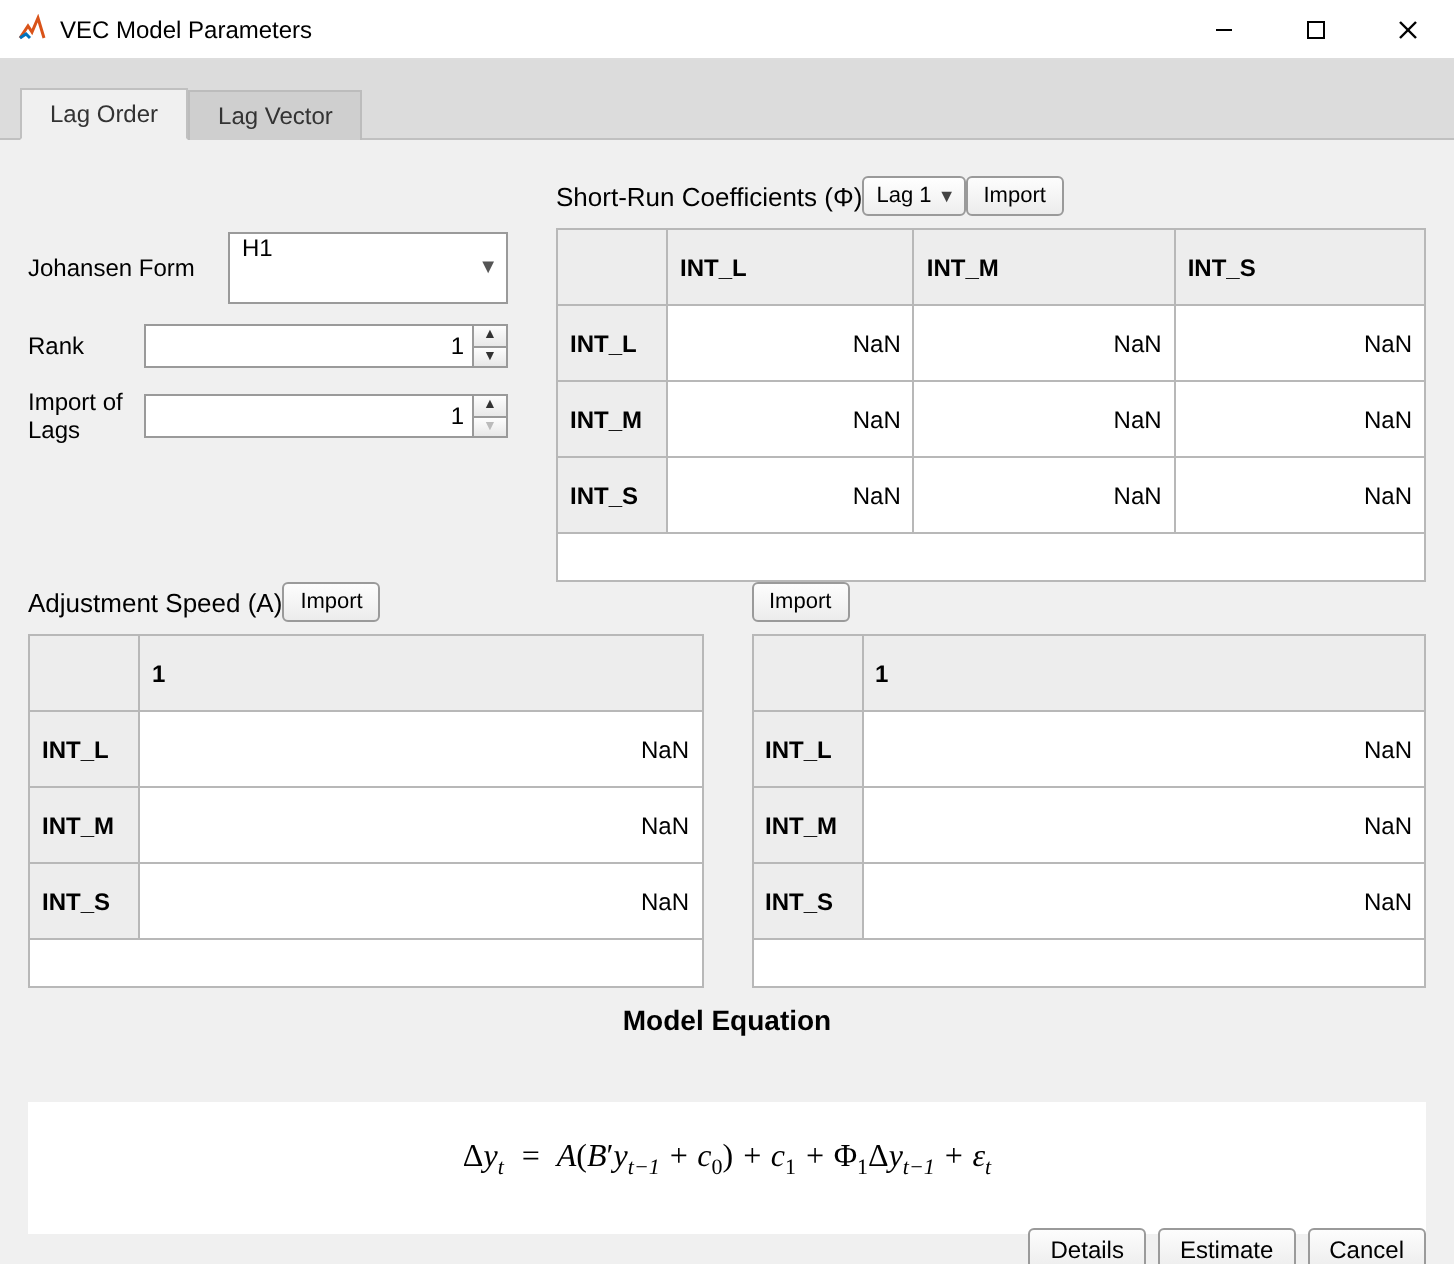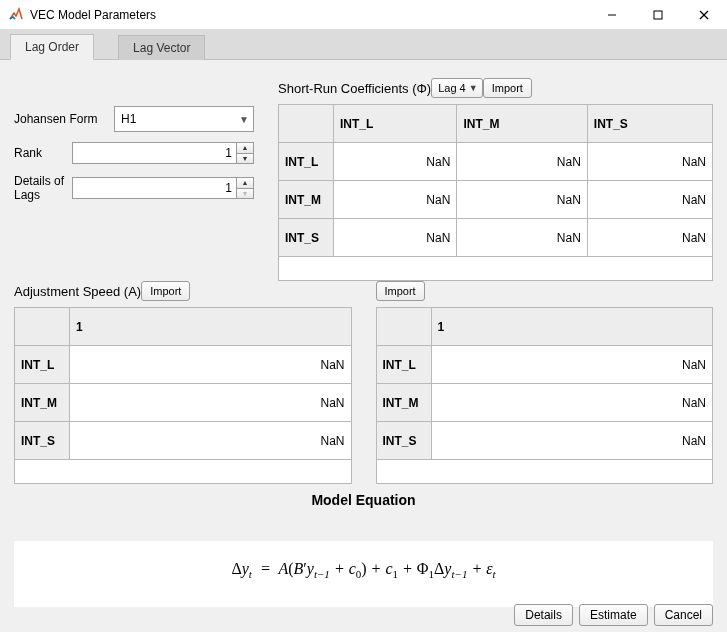--- a/index.html
+++ b/index.html
@@ -28,27 +28,26 @@
   }
   .titlebar .title { flex: 0 0 auto; font-size:12px; }
   .titlebar .spacer { flex: 1 1 auto; }
   .titlebar .winbtn {
     width: 46px; height: 30px;
     display:flex; align-items:center; justify-content:center;
     font-size: 14px;
   }
   
   .tabstrip {
-    height: 30px;
+    height: 40px;
     background: #dcdcdc;
     display:flex;
     align-items:flex-end;
     padding-left: 10px;
     border-bottom: 1px solid #c0c0c0;
-    gap: 24px;
   }
   .tab {
     padding: 5px 14px 5px 14px;
     font-size: 12px;
     color: #333;
     border: 1px solid transparent;
     border-bottom: none;
     position: relative;
     top: 1px;
     cursor: pointer;
@@ -79,25 +78,25 @@
     padding-top: 28px;
   }
   .formrow {
     display:flex;
     align-items:center;
     margin-bottom: 10px;
   }
   .formrow label { width: 100px; font-size:12px; }
   .dropdown {
     flex:1;
-    height: 26px;
+    height: 36px;
     border:1px solid #9a9a9a;
     background:#fff;
     display:flex;
-    align-items:center;
+    align-items:flex-start;
     padding: 0 6px;
     font-size:12px;
     position:relative;
     cursor:pointer;
   }
   .dropdown .dd-arrow {
     position:absolute; right:4px; top:50%; transform:translateY(-50%);
     font-size:10px; color:#555;
   }
   .spinner {
@@ -273,36 +272,36 @@
         <label>Rank</label>
         <div class="spinner">
           <input type="text" value="1" style="">
           <div class="spinbtns">
             <div class="spinbtn">▲</div>
             <div class="spinbtn">▼</div>
           </div>
         </div>
       </div>
       <div class="formrow">
-        <label>Details of Lags</label>
+        <label>Import of Lags</label>
         <div class="spinner">
           <input type="text" value="1" style="">
           <div class="spinbtns">
             <div class="spinbtn">▲</div>
             <div class="spinbtn disabled">▼</div>
           </div>
         </div>
       </div>
     </div>
 
     <div class="rightblock">
       <div class="section-title">
         <span>Short-Run  Coefficients  (Φ)</span>
         <div class="small-dd">
-          <span>Lag 4</span>
+          <span>Lag 1</span>
           <span class="dd-arrow">▼</span>
         </div>
         <div class="btn">Import</div>
       </div>
       <table class="grid">
         <tbody>
             <tr>
           <th class="corner"></th>
           <th>INT_L</th>
           <th>INT_M</th>

